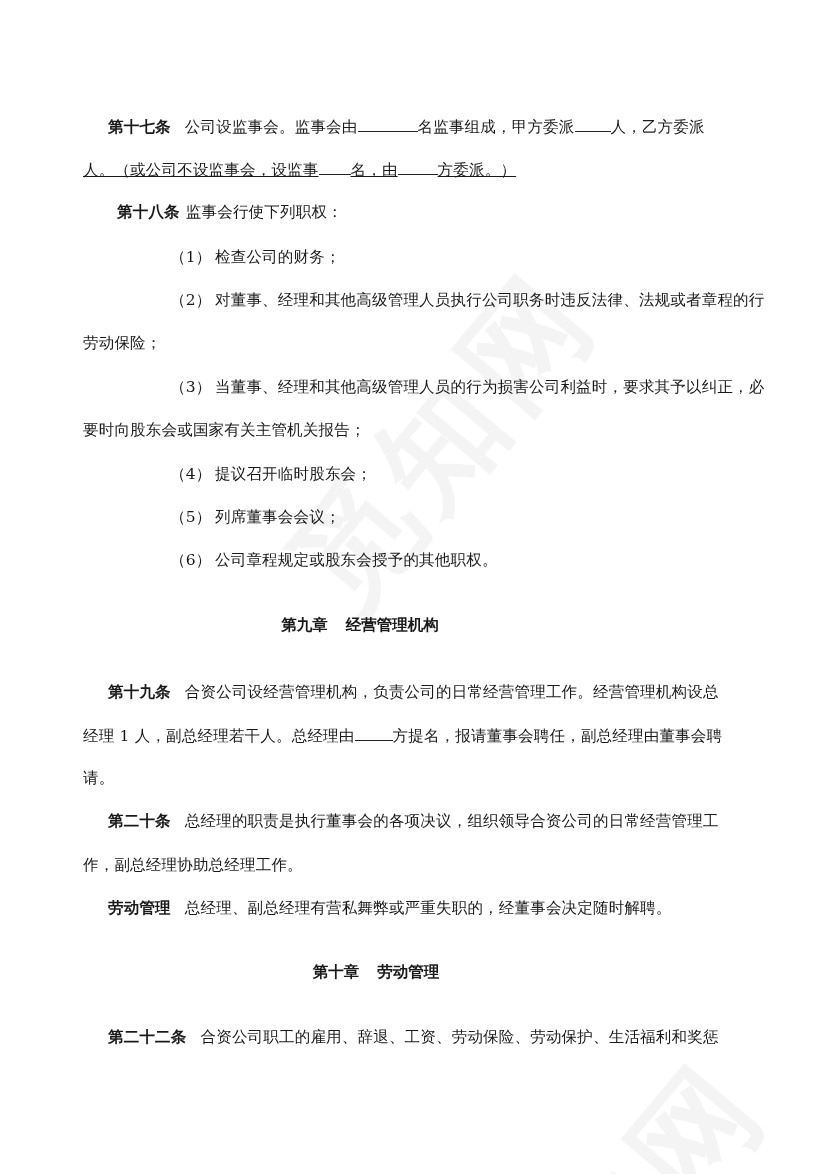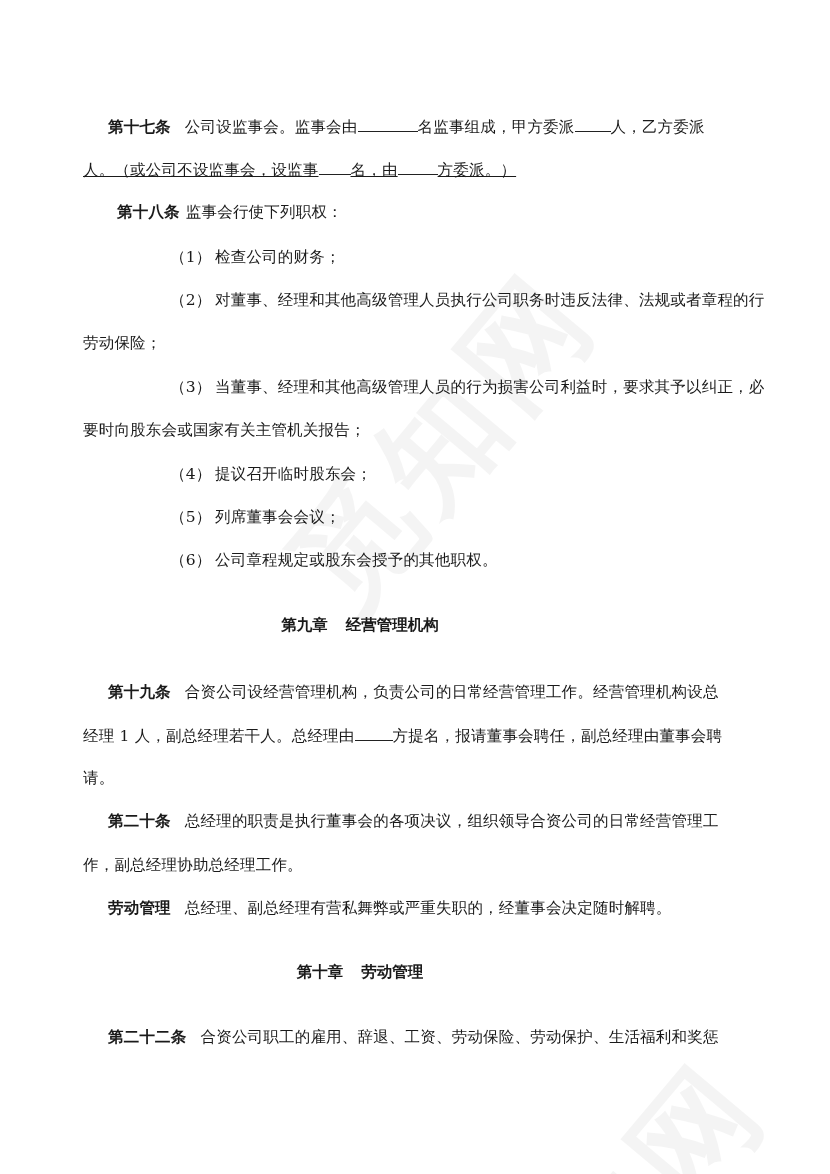--- a/index.html
+++ b/index.html
@@ -128,21 +128,21 @@
     <span class="article-label">第二十条</span><span>总经理的职责是执行董事会的各项决议，组织领导合资公司的日常经营管理工</span>
   </div>
   <div class="line" style="top:855px;">
     <span>作，副总经理协助总经理工作。</span>
   </div>
 
   <div class="line indent" style="top:898px;">
     <span class="article-label">劳动管理</span><span>总经理、副总经理有营私舞弊或严重失职的，经董事会决定随时解聘。</span>
   </div>
 
-  <div class="chapter" style="top:962px;">
+  <div class="chapter" style="top:962px;padding-left:16px;">
     <span>第十章</span><span class="gap"></span><span>劳动管理</span>
   </div>
 
   <div class="line indent" style="top:1027px;">
     <span class="article-label">第二十二条</span><span>合资公司职工的雇用、辞退、工资、劳动保险、劳动保护、生活福利和奖惩</span>
   </div>
 
 </div>
 
 </body></html>

